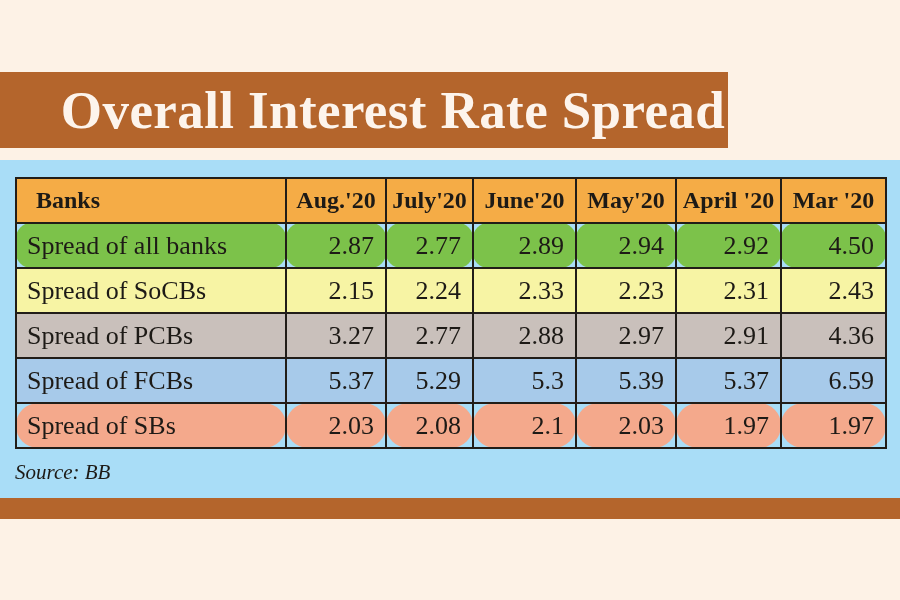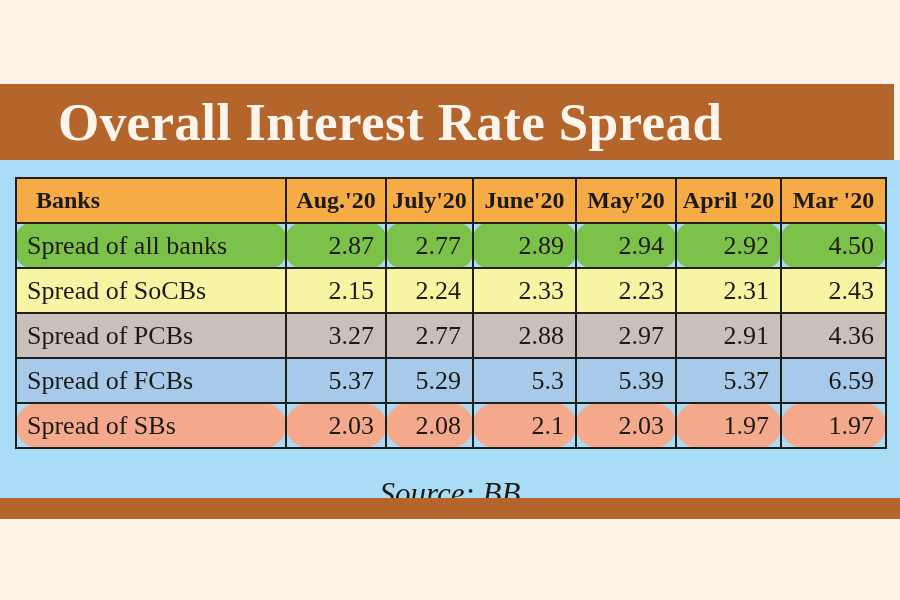--- a/index.html
+++ b/index.html
@@ -17,26 +17,27 @@
     position: relative;
     width: 900px;
     height: 600px;
     background: #fdf2e6;
   }
 
   
   .title-band {
     position: absolute;
     left: 0;
-    top: 84px;
-    width: 894px;
+    top: 72px;
+    width: 728px;
     height: 76px;
     background: #b4652c;
     display: flex;
     align-items: center;
+    justify-content: center;
   }
   .title-text {
     margin-left: 58px;
     color: #fdf4ec;
     font-family: "Liberation Serif", "DejaVu Serif", serif;
     font-weight: bold;
     font-size: 53px;
     line-height: 1;
     letter-spacing: 0.4px;
     white-space: nowrap;
@@ -119,25 +120,25 @@
 
   tr.r-green td { background: #7cc24a; border-radius: 15px; }
   tr.r-yellow td { background: #f7f4a4; }
   tr.r-grey td { background: #c9c0bb; }
   tr.r-blue td { background: #a7caea; }
   tr.r-salmon td { background: #f4a98c; border-radius: 22px; }
 
   .source-line {
     position: absolute;
     left: 15px;
-    top: 316px;
+    top: 300px;
     width: 870px;
-    text-align: center;
+    text-align: left;
     font-style: italic;
-    font-size: 31px;
+    font-size: 21px;
     color: #1d1a16;
     font-family: "Liberation Serif", "DejaVu Serif", serif;
   }
 </style>
 </head>
 <body>
 
 <div class="infographic">
 
   <div class="title-band">

